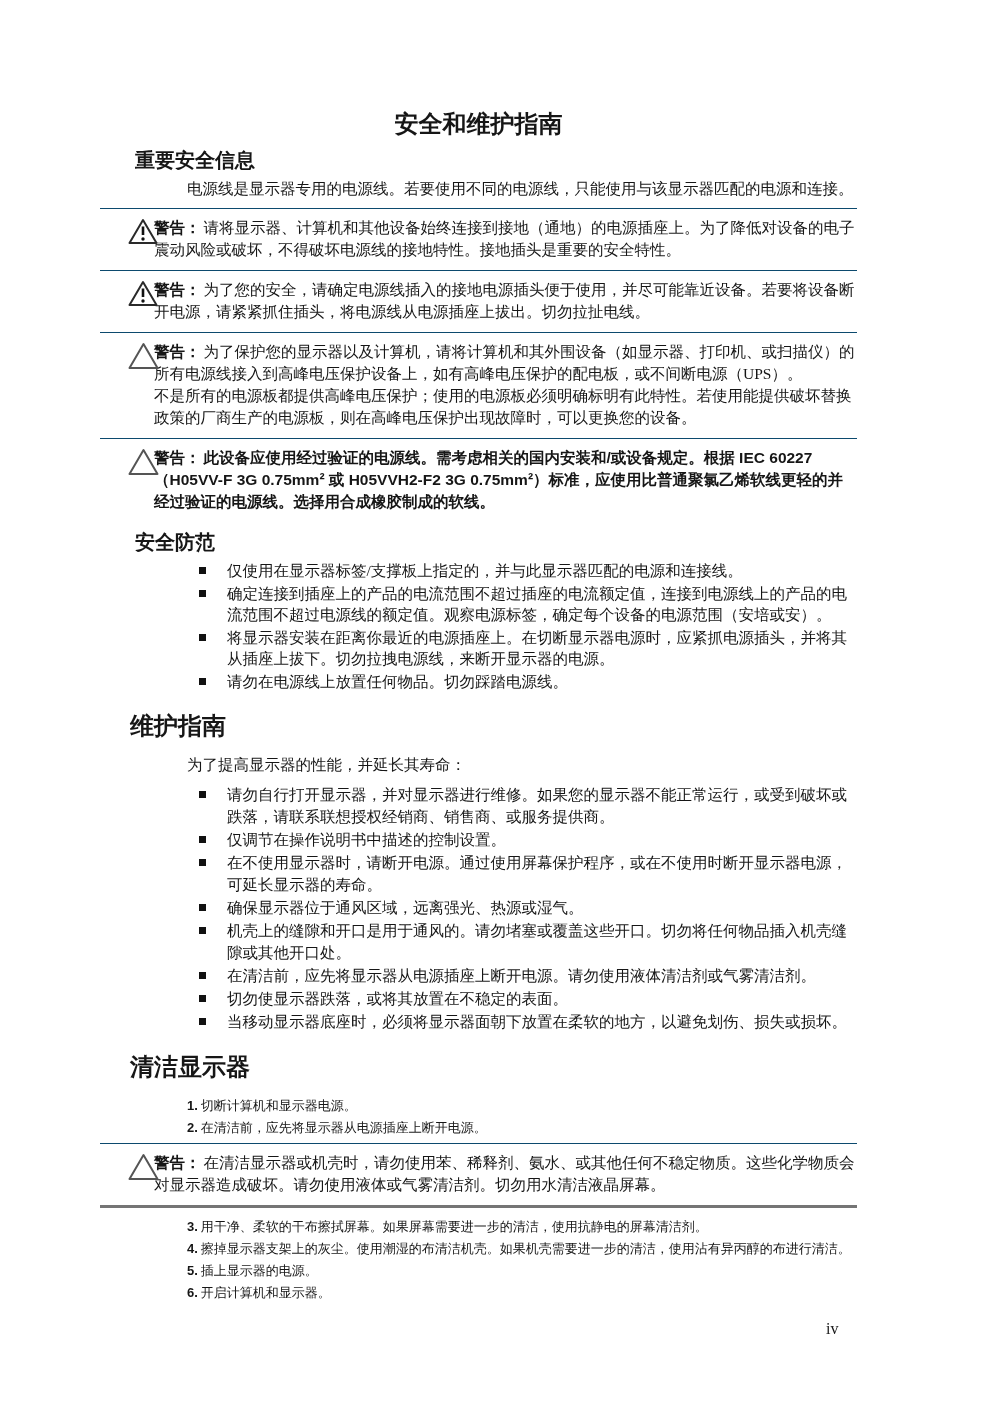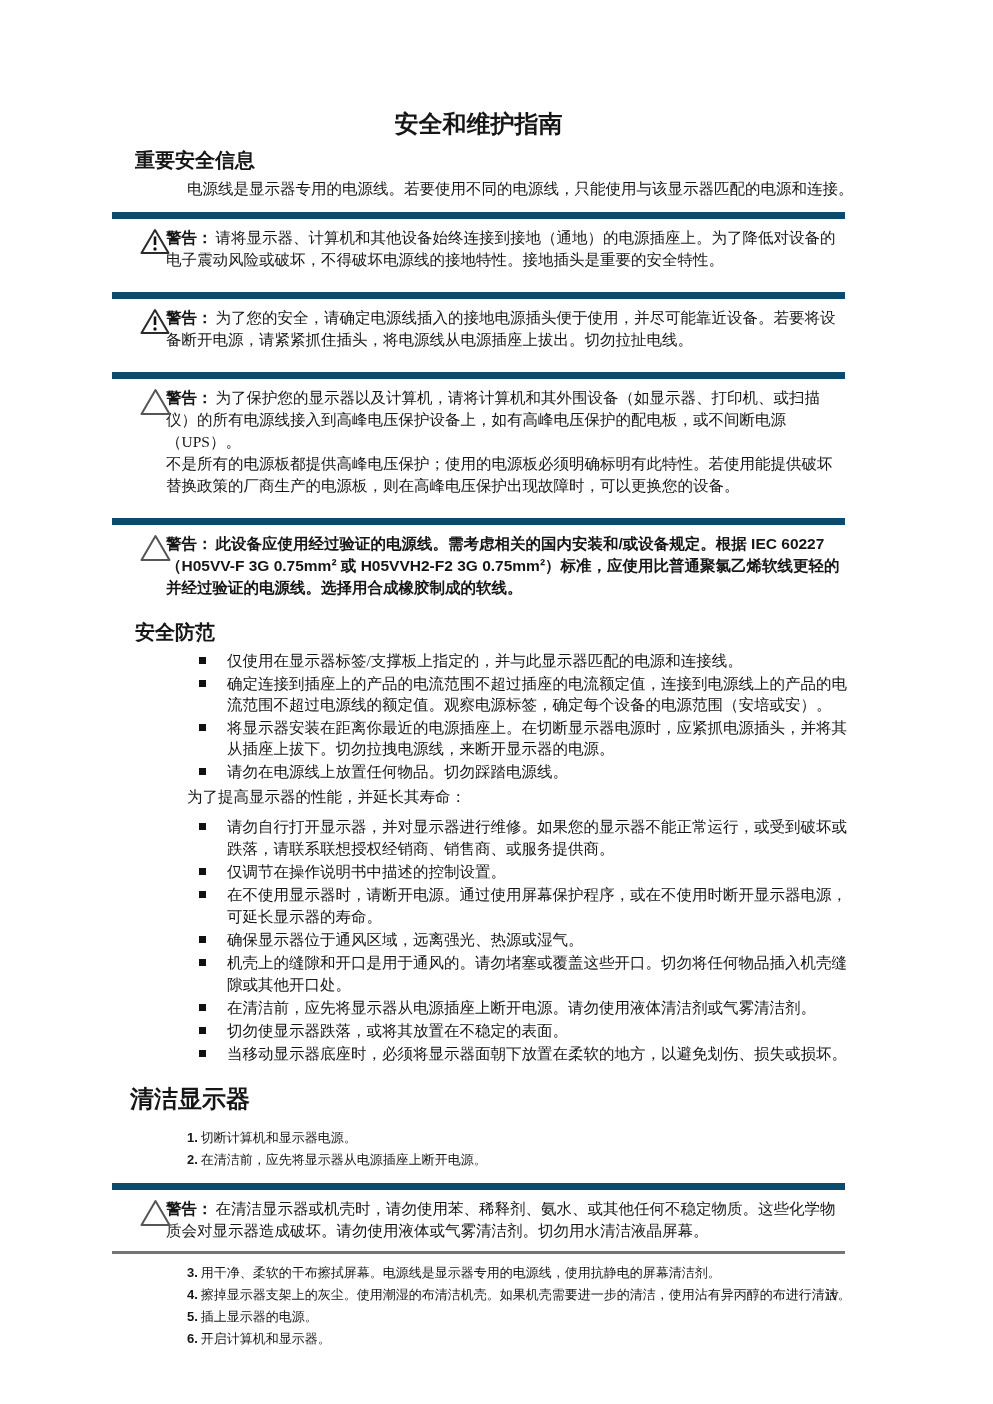--- a/index.html
+++ b/index.html
@@ -42,23 +42,23 @@
     line-height: 28px;
   }
   .para {
     font-size: 15.5px;
     line-height: 22px;
     margin: 0 0 0 87px;
   }
   .gap-b8 { margin-bottom: 8px; }
   .warning {
     position: relative;
-    border-top: 7px solid #0c4a6e;
+    border-top: 1px solid #0c4a6e;
     padding: 8px 2px 9px 54px;
-    margin: 12px;
+    margin: 0;
   }
   .warning.border-bottom { border-bottom: 3px solid #757575; margin-bottom: 8px; }
   .w-icon { position: absolute; left: 28px; top: 9px; }
   .w-icon svg { display: block; }
   .w-para {
     margin: 0;
     font-size: 15.5px;
     line-height: 22px;
   }
   .w-label {
@@ -100,21 +100,21 @@
     font-size: 13px;
     line-height: 22px;
   }
   .step b {
     font-family: "Liberation Sans", sans-serif;
     margin-right: 3px;
   }
   .page-number {
     position: absolute;
     left: 826px;
-    top: 1286px;
+    top: 1320px;
     font-size: 16px;
     font-family: "Liberation Serif", serif;
   }
 </style>
 </head>
 <body>
 
 <div class="content">
 
   <h1 class="doc-title">安全和维护指南</h1>
@@ -164,20 +164,21 @@
   </div>
 
   <h2 class="heading-md">安全防范</h2>
   <ul class="square-list">
     <li><span class="sq"></span><span>仅使用在显示器标签/支撑板上指定的，并与此显示器匹配的电源和连接线。</span></li>
     <li><span class="sq"></span><span>确定连接到插座上的产品的电流范围不超过插座的电流额定值，连接到电源线上的产品的电流范围不超过电源线的额定值。观察电源标签，确定每个设备的电源范围（安培或安）。</span></li>
     <li><span class="sq"></span><span>将显示器安装在距离你最近的电源插座上。在切断显示器电源时，应紧抓电源插头，并将其从插座上拔下。切勿拉拽电源线，来断开显示器的电源。</span></li>
     <li><span class="sq"></span><span>请勿在电源线上放置任何物品。切勿踩踏电源线。</span></li>
   </ul>
 
+  <h2 class="heading-lg">维护指南</h2>
   <p class="para gap-b8">为了提高显示器的性能，并延长其寿命：</p>
   <ul class="square-list lh22">
     <li><span class="sq"></span><span>请勿自行打开显示器，并对显示器进行维修。如果您的显示器不能正常运行，或受到破坏或跌落，请联系联想授权经销商、销售商、或服务提供商。</span></li>
     <li><span class="sq"></span><span>仅调节在操作说明书中描述的控制设置。</span></li>
     <li><span class="sq"></span><span>在不使用显示器时，请断开电源。通过使用屏幕保护程序，或在不使用时断开显示器电源，可延长显示器的寿命。</span></li>
     <li><span class="sq"></span><span>确保显示器位于通风区域，远离强光、热源或湿气。</span></li>
     <li><span class="sq"></span><span>机壳上的缝隙和开口是用于通风的。请勿堵塞或覆盖这些开口。切勿将任何物品插入机壳缝隙或其他开口处。</span></li>
     <li><span class="sq"></span><span>在清洁前，应先将显示器从电源插座上断开电源。请勿使用液体清洁剂或气雾清洁剂。</span></li>
     <li><span class="sq"></span><span>切勿使显示器跌落，或将其放置在不稳定的表面。</span></li>
     <li><span class="sq"></span><span>当移动显示器底座时，必须将显示器面朝下放置在柔软的地方，以避免划伤、损失或损坏。</span></li>
@@ -192,21 +193,21 @@
   <div class="warning border-bottom">
     <span class="w-icon">
       <svg width="31" height="28" viewBox="0 0 31 28">
         <path d="M15.5 2 L29.5 26 H1.5 Z" fill="none" stroke="#555" stroke-width="2" stroke-linejoin="round"></path>
       </svg>
     </span>
     <p class="w-para"><b class="w-label">警告：</b><span>在清洁显示器或机壳时，请勿使用苯、稀释剂、氨水、或其他任何不稳定物质。这些化学物质会对显示器造成破坏。请勿使用液体或气雾清洁剂。切勿用水清洁液晶屏幕。</span></p>
   </div>
 
   <div class="steps">
-    <p class="step"><b>3.</b><span>用干净、柔软的干布擦拭屏幕。电源线是显示器专用的电源线，使用抗静电的屏幕清洁剂。</span></p>
+    <p class="step"><b>3.</b><span>用干净、柔软的干布擦拭屏幕。如果屏幕需要进一步的清洁，使用抗静电的屏幕清洁剂。</span></p>
     <p class="step"><b>4.</b><span>擦掉显示器支架上的灰尘。使用潮湿的布清洁机壳。如果机壳需要进一步的清洁，使用沾有异丙醇的布进行清洁。</span></p>
     <p class="step"><b>5.</b><span>插上显示器的电源。</span></p>
     <p class="step"><b>6.</b><span>开启计算机和显示器。</span></p>
   </div>
 
 </div>
 
 <div class="page-number">iv</div>
 
 </body></html>

